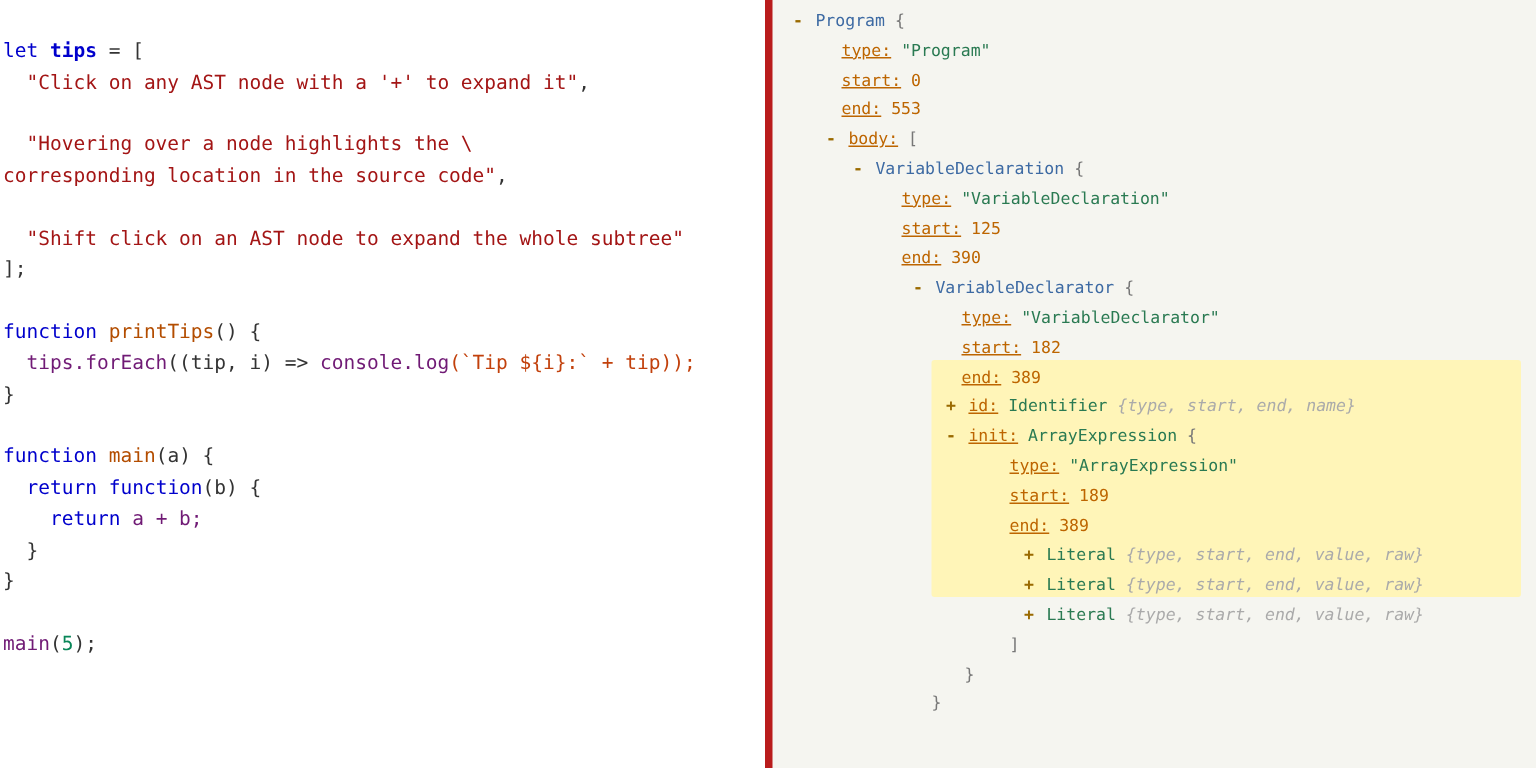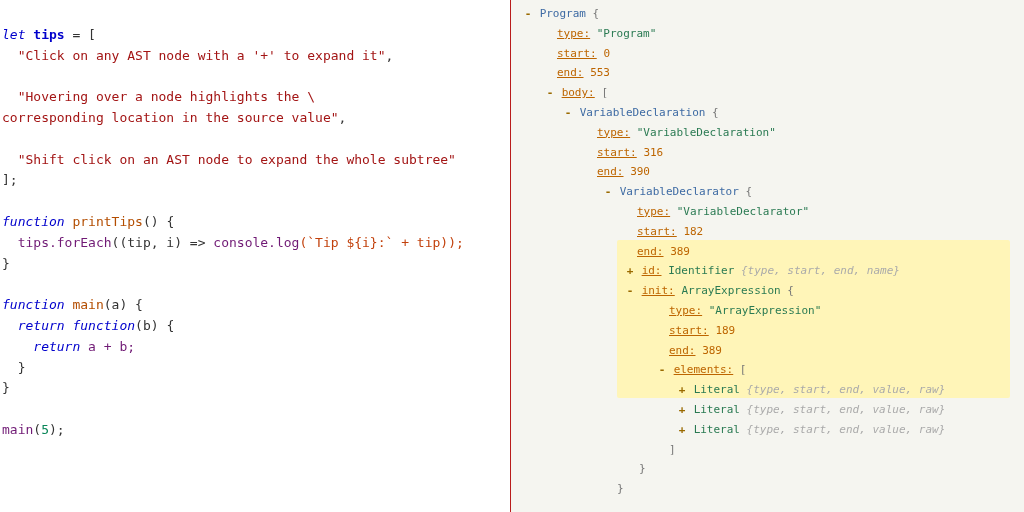--- a/index.html
+++ b/index.html
@@ -15,30 +15,30 @@
   }
   .pane-left {
     width: 510px;
     padding: 4px 8px 4px 2px;
     line-height: 1.6;
     white-space: pre;
   }
   .pane-right {
     flex: 1;
     background: #f5f5f0;
-    border-left: 1px solid #b91c1c;
+    border-left: 5px solid #b91c1c;
     padding: 4px 6px;
     font-size: 11px;
     line-height: 1.8;
     color: #333;
     position: relative;
     overflow: hidden;
   }
   
-  .kw  { color: #0000cc; font-style: italic; }
+  .kw  { color: #0000cc; }
   .def { color: #0000cc; font-weight: bold; }
   .fn  { color: #b34d00; }
   .str { color: #a31515; }
   .tpl { color: #c2410c; }
   .pn  { color: #333; }
   .id  { color: #701a75; }
   .num { color: #098658; }
 
   
   .ln { white-space: nowrap; }
@@ -60,21 +60,21 @@
   .pane-right .ln { position: relative; z-index: 1; }
 </style>
 </head>
 <body>
 
 <div class="pane-left">
 <span class="kw">let</span> <span class="def">tips</span><span class="pn"> = [</span>
   <span class="str">"Click on any AST node with a '+' to expand it"</span><span class="pn">,</span>
 
   <span class="str">"Hovering over a node highlights the \</span>
-<span class="str">corresponding location in the source value"</span><span class="pn">,</span>
+<span class="str">corresponding location in the source code"</span><span class="pn">,</span>
 
   <span class="str">"Shift click on an AST node to expand the whole subtree"</span>
 <span class="pn">];</span>
 
 <span class="kw">function</span> <span class="fn">printTips</span><span class="pn">()</span><span class="pn"> {</span>
   <span class="id">tips.forEach</span><span class="pn">((tip, i) =&gt; </span><span class="id">console.log</span><span class="tpl">(`Tip ${i}:` + tip));</span>
 <span class="pn">}</span>
 
 <span class="kw">function</span> <span class="fn">main</span><span class="pn">(a)</span><span class="pn"> {</span>
   <span class="kw">return</span><span class="kw"> function</span><span class="pn">(b)</span><span class="pn"> {</span>
@@ -89,34 +89,33 @@
   <div class="hl" style="left:106px; top:240px; width:393px; height:158px;"></div>
 
   <div class="ln"><span class="ind" style="width:6px"></span><span class="tg">-</span> <span class="nodeName">Program</span>  <span class="brace">{</span></div>
   <div class="ln"><span class="ind" style="width:40px"></span><span class="key">type:</span> <span class="val">"Program"</span></div>
   <div class="ln"><span class="ind" style="width:40px"></span><span class="key">start:</span> <span class="valn">0</span></div>
   <div class="ln"><span class="ind" style="width:40px"></span><span class="key">end:</span> <span class="valn">553</span></div>
   <div class="ln"><span class="ind" style="width:28px"></span><span class="tg">-</span> <span class="key">body:</span>  <span class="brace">[</span></div>
 
   <div class="ln"><span class="ind" style="width:46px"></span><span class="tg">-</span> <span class="nodeName">VariableDeclaration</span>  <span class="brace">{</span></div>
   <div class="ln"><span class="ind" style="width:80px"></span><span class="key">type:</span> <span class="val">"VariableDeclaration"</span></div>
-  <div class="ln"><span class="ind" style="width:80px"></span><span class="key">start:</span> <span class="valn">316</span></div>
+  <div class="ln"><span class="ind" style="width:80px"></span><span class="key">start:</span> <span class="valn">125</span></div>
   <div class="ln"><span class="ind" style="width:80px"></span><span class="key">end:</span> <span class="valn">390</span></div>
 
   <div class="ln"><span class="ind" style="width:86px"></span><span class="tg">-</span> <span class="nodeName">VariableDeclarator</span>  <span class="brace">{</span></div>
   <div class="ln"><span class="ind" style="width:120px"></span><span class="key">type:</span> <span class="val">"VariableDeclarator"</span></div>
   <div class="ln"><span class="ind" style="width:120px"></span><span class="key">start:</span> <span class="valn">182</span></div>
   <div class="ln"><span class="ind" style="width:120px"></span><span class="key">end:</span> <span class="valn">389</span></div>
   <div class="ln"><span class="ind" style="width:108px"></span><span class="tg">+</span> <span class="key">id:</span> <span class="cls">Identifier</span> <span class="ghost">{type, start, end, name}</span></div>
 
   <div class="ln"><span class="ind" style="width:108px"></span><span class="tg">-</span> <span class="key">init:</span> <span class="cls">ArrayExpression</span>  <span class="brace">{</span></div>
   <div class="ln"><span class="ind" style="width:152px"></span><span class="key">type:</span> <span class="val">"ArrayExpression"</span></div>
   <div class="ln"><span class="ind" style="width:152px"></span><span class="key">start:</span> <span class="valn">189</span></div>
   <div class="ln"><span class="ind" style="width:152px"></span><span class="key">end:</span> <span class="valn">389</span></div>
-  <div class="ln"><span class="ind" style="width:140px"></span><span class="tg">-</span> <span class="key">elements:</span>  <span class="brace">[</span></div>
   <div class="ln"><span class="ind" style="width:160px"></span><span class="tg">+</span> <span class="cls">Literal</span> <span class="ghost">{type, start, end, value, raw}</span></div>
   <div class="ln"><span class="ind" style="width:160px"></span><span class="tg">+</span> <span class="cls">Literal</span> <span class="ghost">{type, start, end, value, raw}</span></div>
   <div class="ln"><span class="ind" style="width:160px"></span><span class="tg">+</span> <span class="cls">Literal</span> <span class="ghost">{type, start, end, value, raw}</span></div>
   <div class="ln"><span class="ind" style="width:152px"></span><span class="brace">]</span></div>
   <div class="ln"><span class="ind" style="width:122px"></span><span class="brace">}</span></div>
 
   <div class="ln"><span class="ind" style="width:100px"></span><span class="brace">}</span></div>
 
 </div>
 

